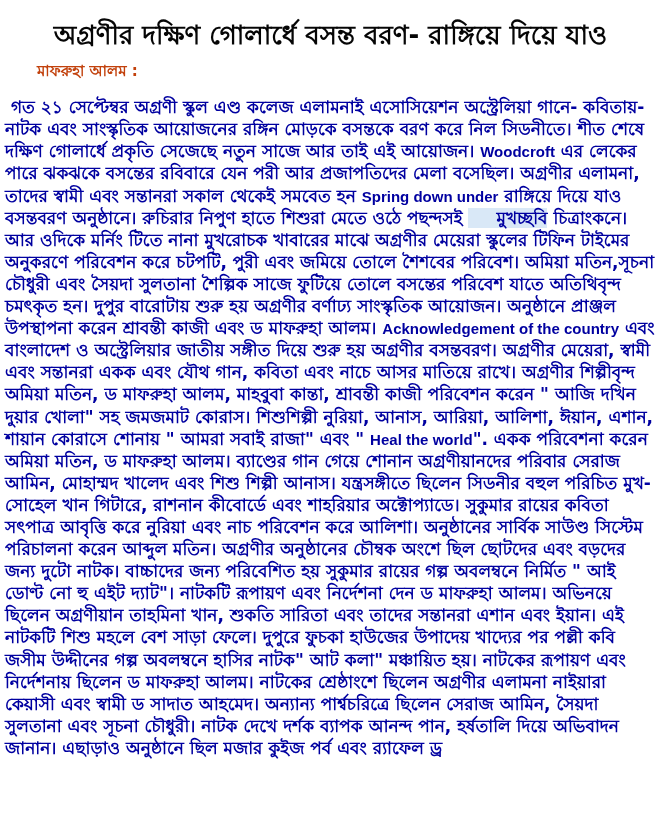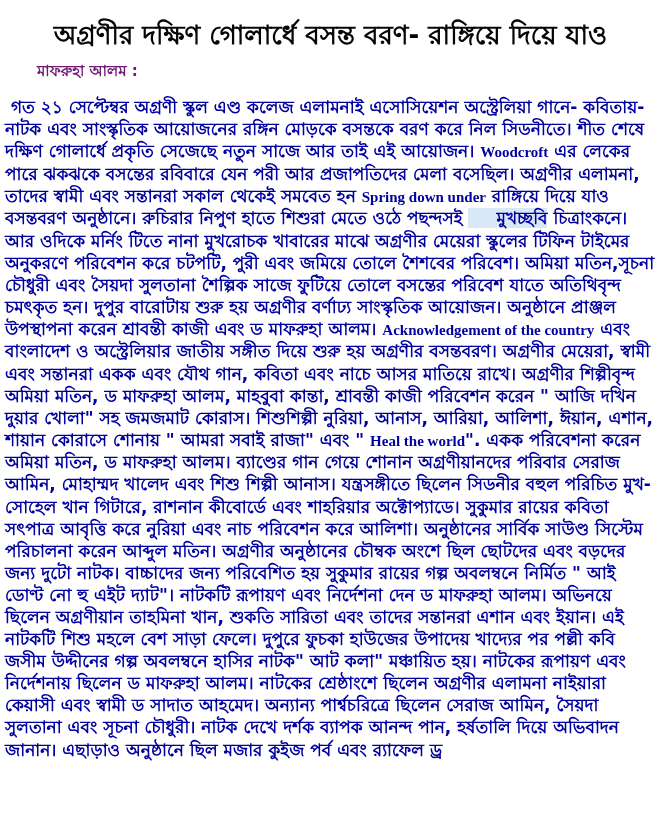--- a/index.html
+++ b/index.html
@@ -24,35 +24,35 @@
     margin: 10px 28px 8px 28px;
     text-align: center;
     font-size: 26px;
     line-height: 1.2;
     color: #050505;
     font-weight: 700;
     letter-spacing: 0px;
   }
   .author {
     margin: 0 0 12px 32px;
-    color: #701a75;
+    color: #c2410c;
     font-weight: 700;
     font-size: 15px;
   }
   .body-text {
     margin: 0;
     color: #0000A0;
     font-size: 17px;
     line-height: 1.3;
     font-weight: 600;
     white-space: pre-wrap;
     text-align: left;
   }
   .body-text .en {
-    font-family: Liberation Serif, serif;
+    font-family: Liberation Sans, sans-serif;
     font-weight: 700;
     font-size: 15px;
     text-align: center;
   }
   .body-text .hl {
     background: #d9e8f7;
     padding-left: 28px;
   }
 </style>
 </head>

